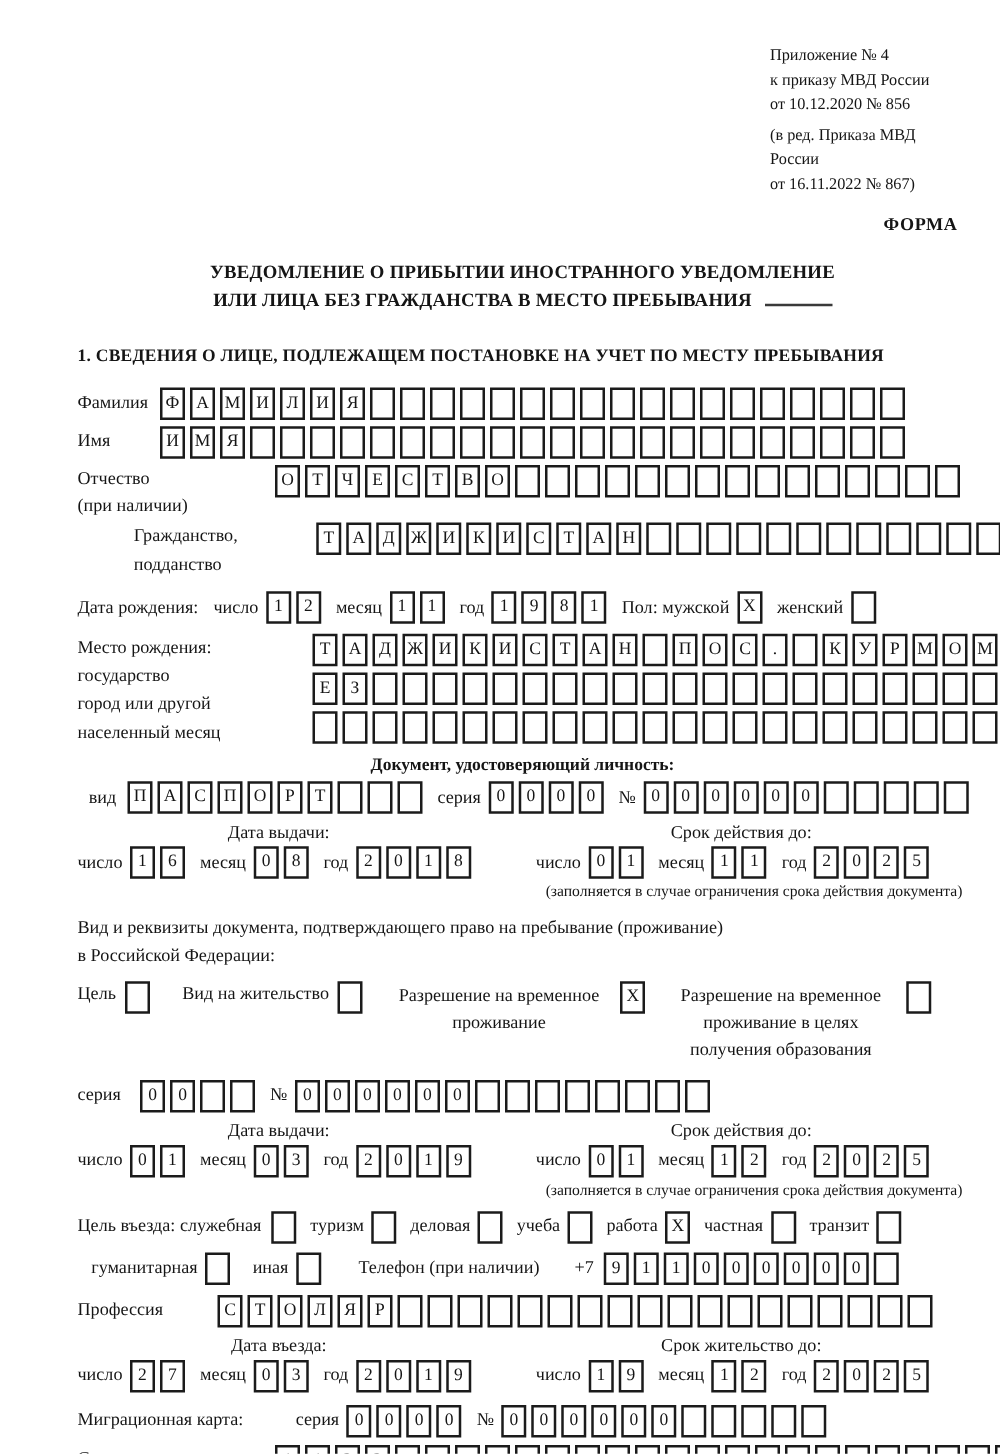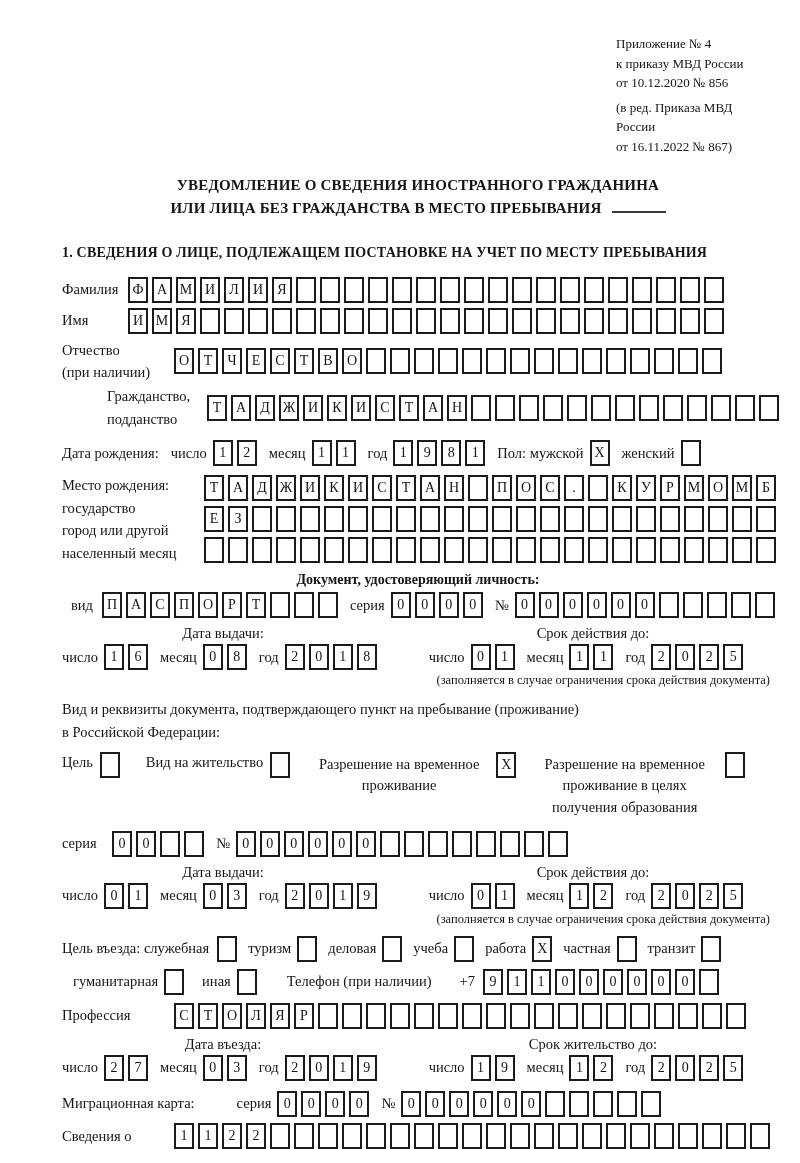--- a/index.html
+++ b/index.html
@@ -17,21 +17,21 @@
   .appendix .rev { margin-top:5px; }
   .form-label { text-align:right; margin-top:16px; padding-right:8px; font-weight:bold; font-size:14.5px; letter-spacing:.5px; }
 
   .title { text-align:center; font-weight:bold; font-size:15px; margin-top:18px; line-height:1.55; letter-spacing:.2px; }
   .blank { display:inline-block; width:54px; border-bottom:2px solid #3a3a3a; height:14px; margin-left:10px; }
 
   .sec-heading { margin-top:24px; font-weight:bold; font-size:14px; letter-spacing:.2px; }
 
   
   .row { display:flex; align-items:center; margin-top:5px; }
-  .row.top { align-items:center; }
+  .row.top { align-items:flex-start;gap:46px; }
   .rlabel { flex:none; }
   .w66 { width:66px; } .w100 { width:100px;margin-left:45px; } .w112 { width:112px; } .w142 { width:142px; } .w50 { width:50px; }
   .stack { display:flex; flex-direction:column; line-height:1.55; }
   .cells { display:flex; gap:4px; flex:none; }
   .cell {
     flex:none; width:20px; height:26px; border:2px solid #1b1b1b;
     display:flex; align-items:center; justify-content:center;
     font-size:14px; background:#fff;
   }
   .cellcol { display:flex; flex-direction:column; gap:5px; }
@@ -72,23 +72,24 @@
 <div class="page">
 
   <div class="appendix">
     <div>Приложение № 4</div>
     <div>к приказу МВД России</div>
     <div>от 10.12.2020 № 856</div>
     <div class="rev">(в ред. Приказа МВД России</div>
     <div>от 16.11.2022 № 867)</div>
   </div>
 
+  <div class="form-label">ФОРМА</div>
 
   <div class="title">
-    <div>УВЕДОМЛЕНИЕ О СВЕДЕНИЯ ИНОСТРАННОГО ГРАЖДАНИНА</div>
+    <div>УВЕДОМЛЕНИЕ О ПРИБЫТИИ ИНОСТРАННОГО УВЕДОМЛЕНИЕ</div>
     <div><span>ИЛИ ЛИЦА БЕЗ ГРАЖДАНСТВА В МЕСТО ПРЕБЫВАНИЯ</span><span class="blank"></span></div>
   </div>
 
   <div class="sec-heading">1. СВЕДЕНИЯ О ЛИЦЕ, ПОДЛЕЖАЩЕМ ПОСТАНОВКЕ НА УЧЕТ ПО МЕСТУ ПРЕБЫВАНИЯ</div>
 
   <div class="row" style="margin-top:16px;">
     <span class="rlabel w66">Фамилия</span>
     <span class="cells">
         <span class="cell">Ф</span>
         <span class="cell">А</span>
@@ -410,21 +411,21 @@
           <span class="cell">2</span>
           <span class="cell">0</span>
           <span class="cell">2</span>
           <span class="cell">5</span>
         </span>
     </div>
     <div class="dp-note">(заполняется в случае ограничения срока действия документа)</div>
   </div>
 
   <div class="para">
-    <div>Вид и реквизиты документа, подтверждающего пункт на пребывание (проживание)</div>
+    <div>Вид и реквизиты документа, подтверждающего право на пребывание (проживание)</div>
     <div>в Российской Федерации:</div>
   </div>
 
   <div class="permit-row">
     <span class="opt">
       <span class="lbl">Цель</span>
       <span class="cells">
           <span class="cell"></span>
         </span>
     </span>

